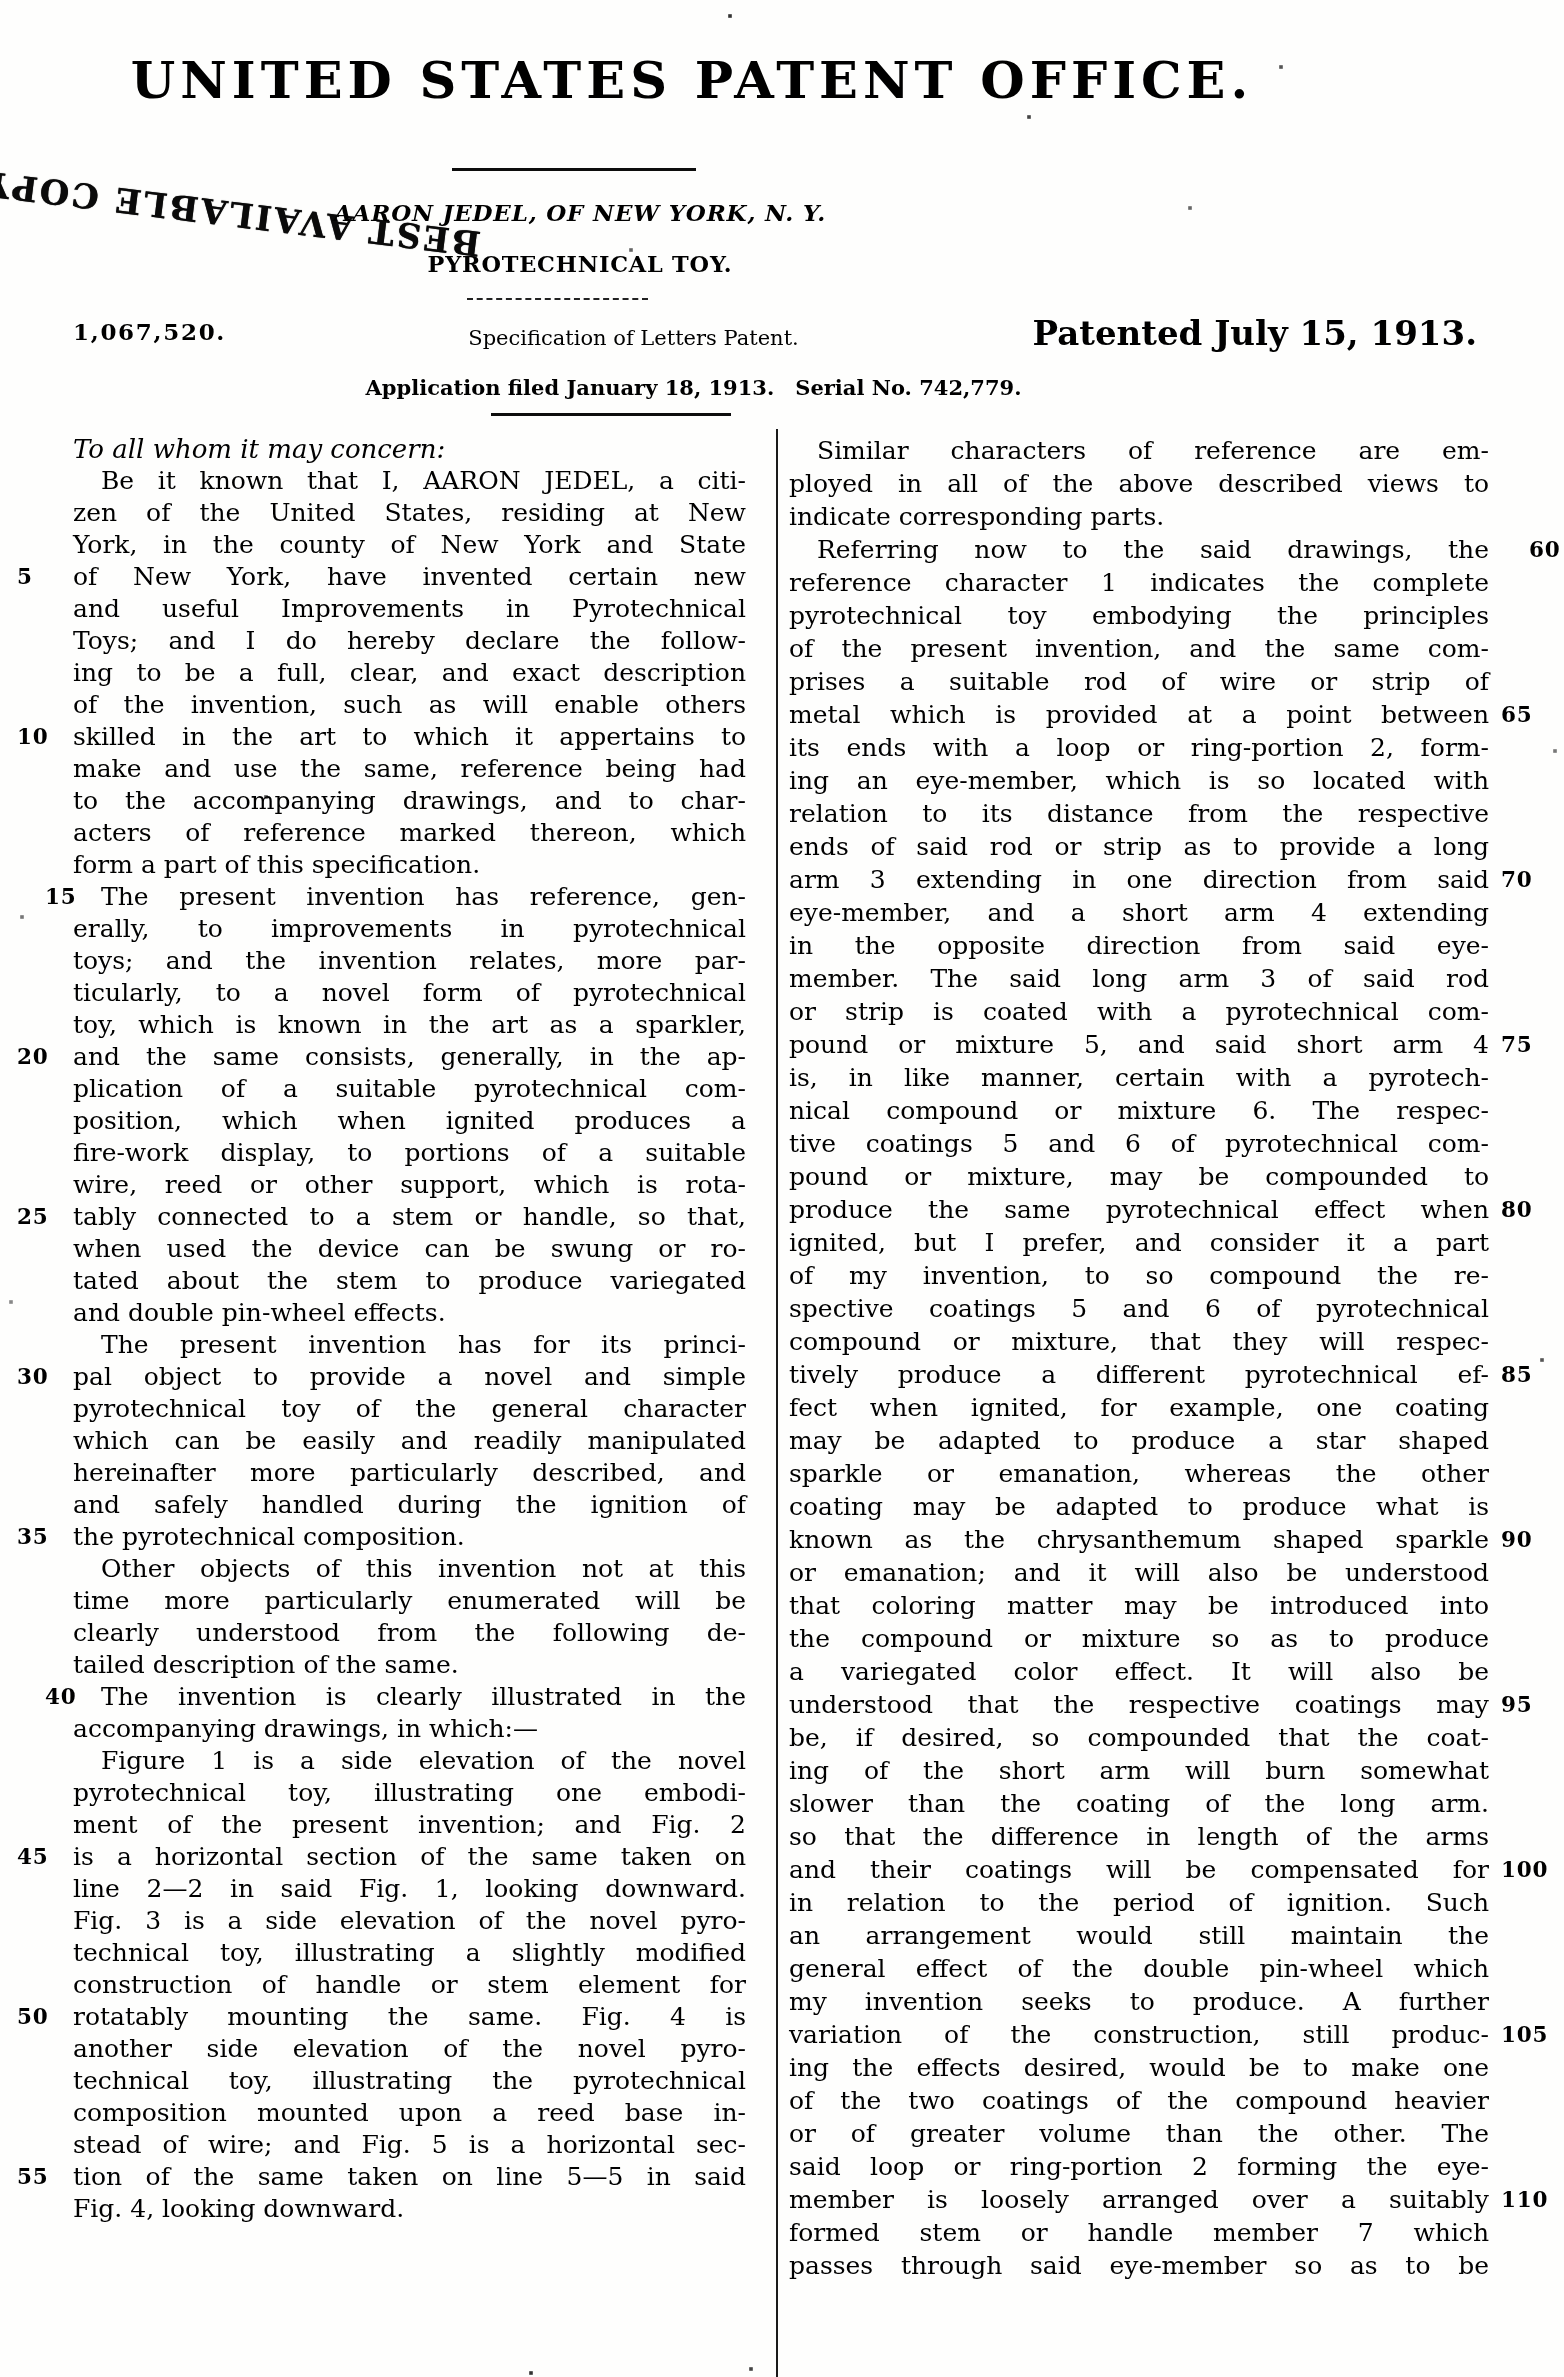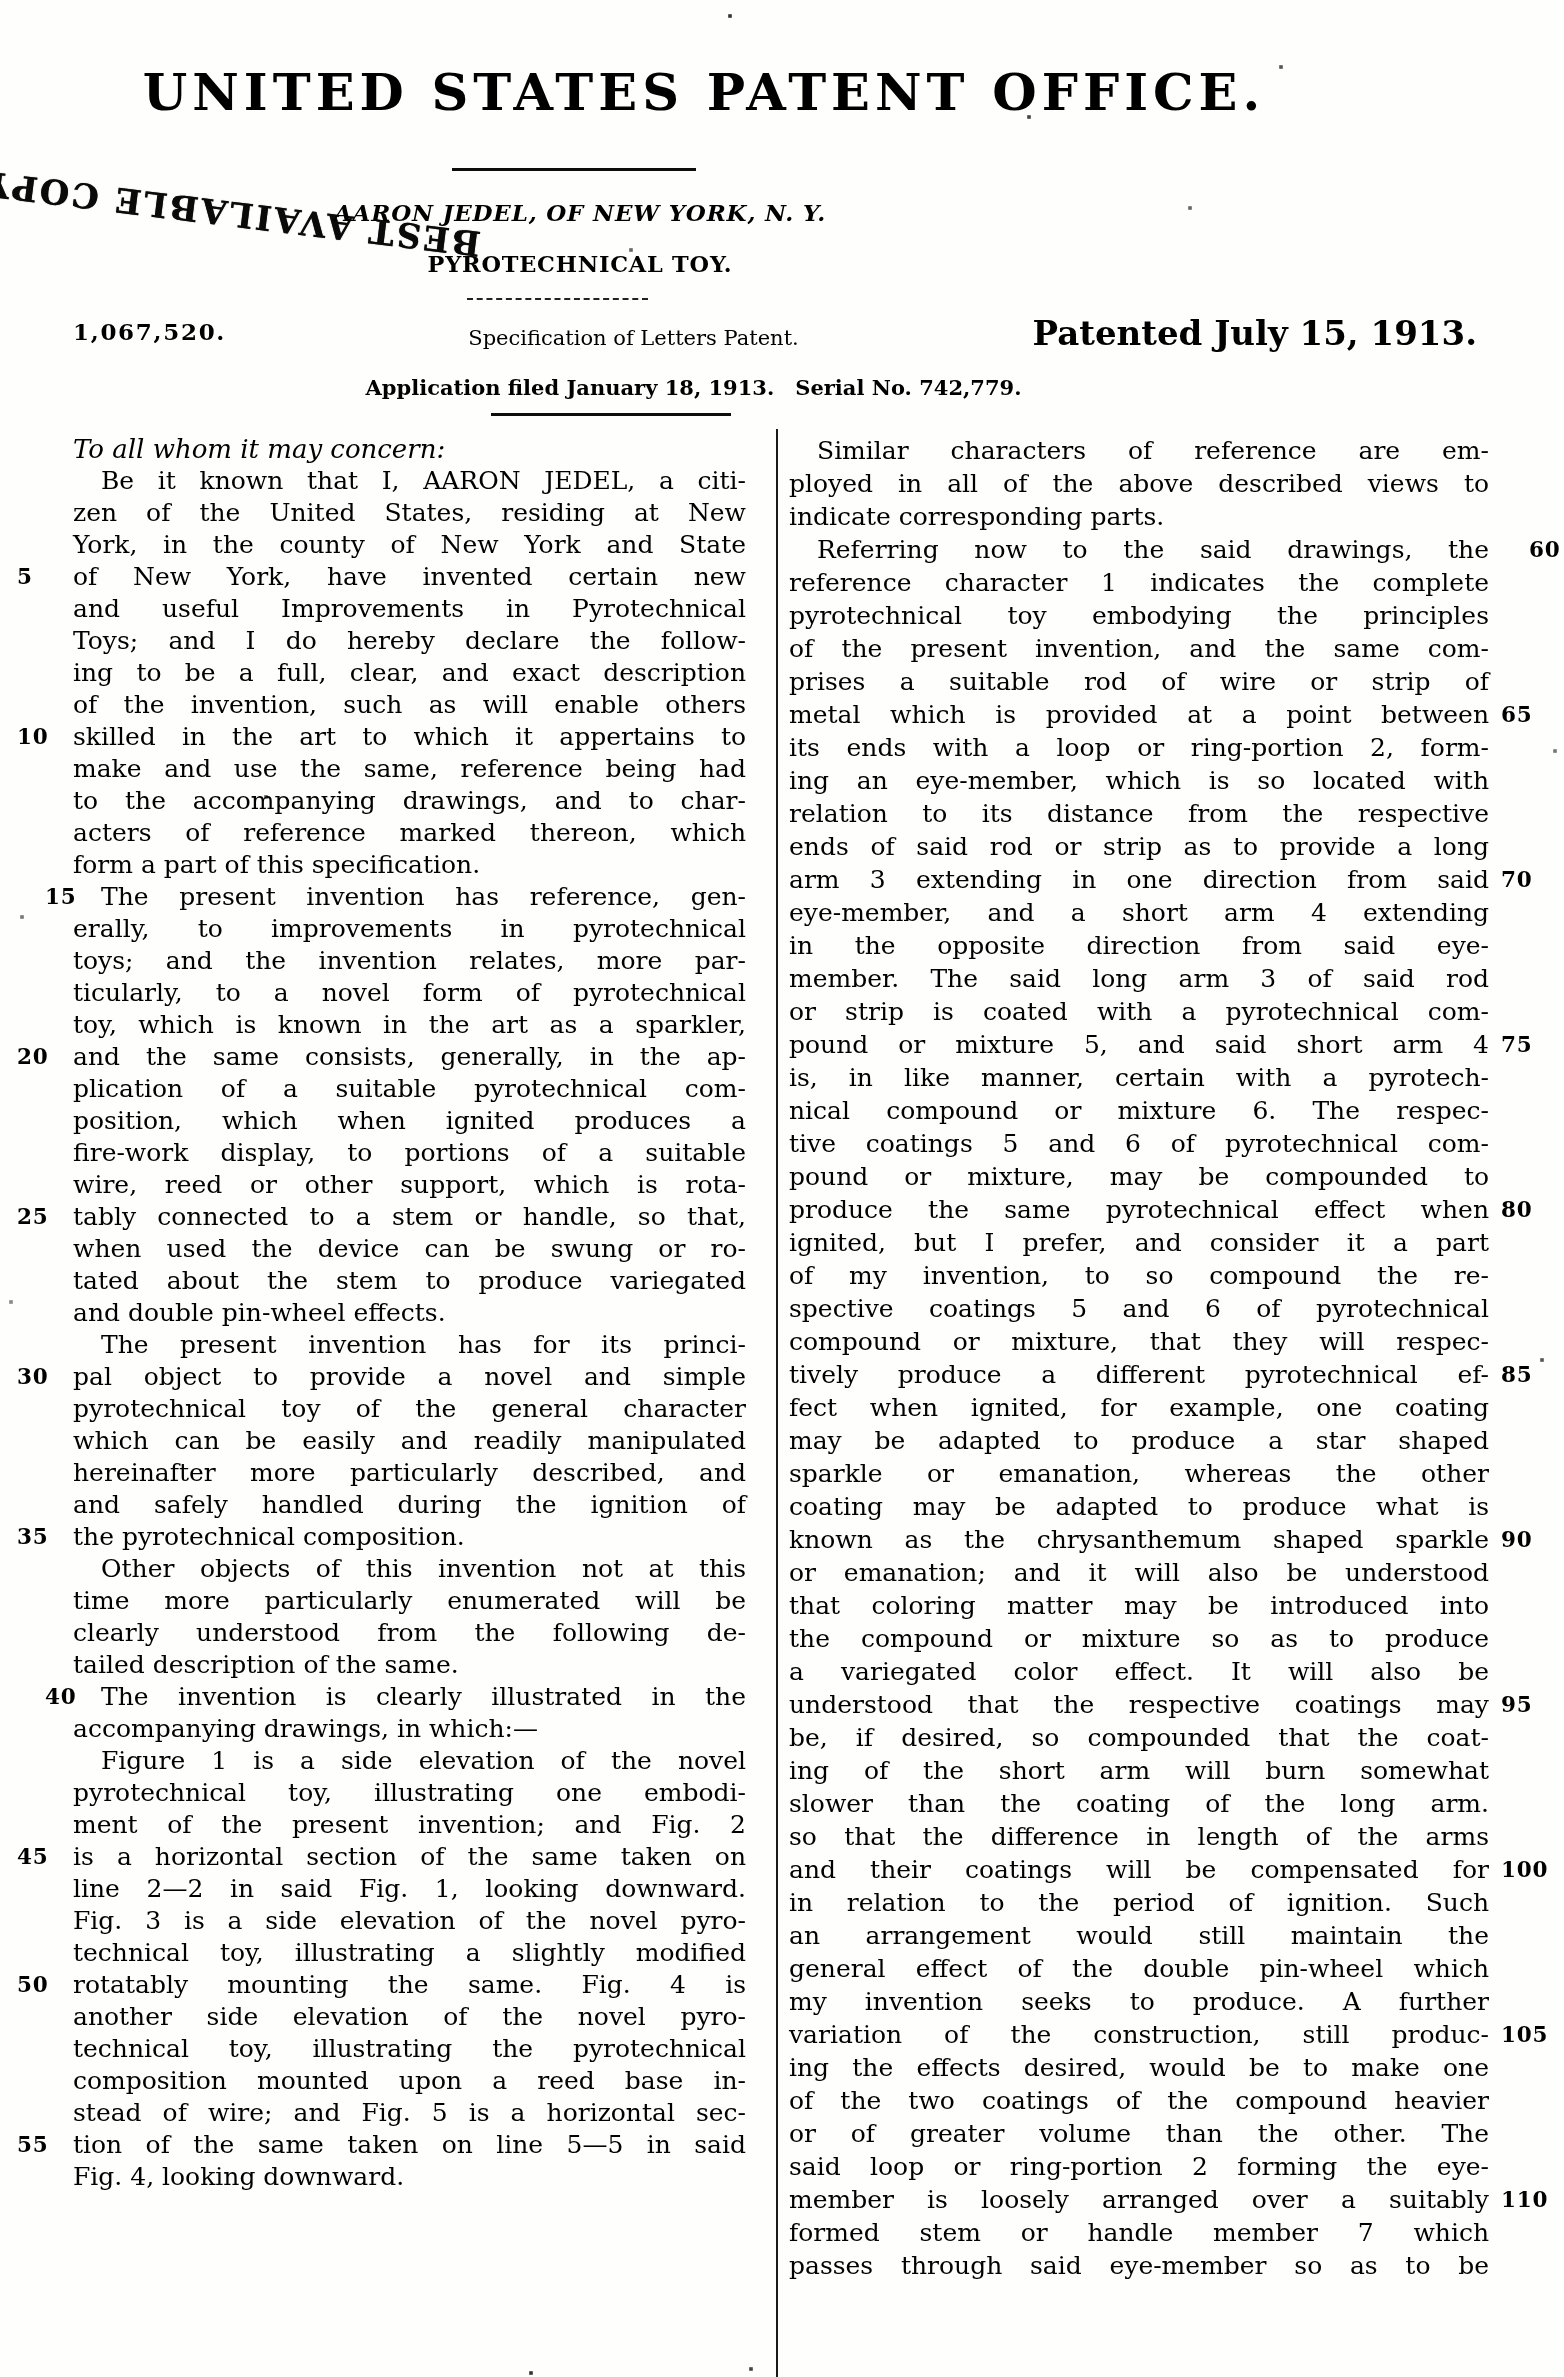--- a/index.html
+++ b/index.html
@@ -21,21 +21,21 @@
   .stamp{
     position:absolute;top:197px;left:35px;width:447px;
     transform:rotate(187deg);
     transform-origin:50% 50%;
     font-size:34px;font-weight:bold;letter-spacing:2.5px;
     white-space:nowrap;
     color:#0a0a0a;
     text-shadow:0 0 0.8px #222;
   }
   .title{
-    position:absolute;top:46px;left:0;width:1376px;margin:16px;
+    position:absolute;top:46px;left:0;width:1376px;margin:4px;
     text-align:center;
     font-size:51px;font-weight:bold;letter-spacing:5px;
     white-space:nowrap;
   }
   .rule{background:#0d0d0d;height:2.5px;position:absolute;}
   .rule-title{top:168px;left:452px;width:244px;}
   .rule-dashed{top:298px;left:467px;width:181px;height:0;background:none;border-top:2.5px dashed #222;}
   .rule-app{top:413px;left:491px;width:240px;}
   .author{
     position:absolute;top:199px;left:0;width:1160px;
@@ -159,20 +159,21 @@
       <div class="line nj"><span>tailed description of the same.</span></div>
       <div class="line indent"><span class="ln">40</span><span>The invention is clearly illustrated in the</span></div>
       <div class="line nj"><span>accompanying drawings, in which:—</span></div>
       <div class="line indent"><span>Figure 1 is a side elevation of the novel</span></div>
       <div class="line"><span>pyrotechnical toy, illustrating one embodi-</span></div>
       <div class="line"><span>ment of the present invention; and Fig. 2</span></div>
       <div class="line"><span class="ln">45</span><span>is a horizontal section of the same taken on</span></div>
       <div class="line"><span>line 2—2 in said Fig. 1, looking downward.</span></div>
       <div class="line"><span>Fig. 3 is a side elevation of the novel pyro-</span></div>
       <div class="line"><span>technical toy, illustrating a slightly modified</span></div>
+      <div class="line"><span>construction of handle or stem element for</span></div>
       <div class="line"><span class="ln">50</span><span>rotatably mounting the same. Fig. 4 is</span></div>
       <div class="line"><span>another side elevation of the novel pyro-</span></div>
       <div class="line"><span>technical toy, illustrating the pyrotechnical</span></div>
       <div class="line"><span>composition mounted upon a reed base in-</span></div>
       <div class="line"><span>stead of wire; and Fig. 5 is a horizontal sec-</span></div>
       <div class="line"><span class="ln">55</span><span>tion of the same taken on line 5—5 in said</span></div>
       <div class="line nj"><span>Fig. 4, looking downward.</span></div>
     </div>
 
   <div class="column col-right" id="right-col">

